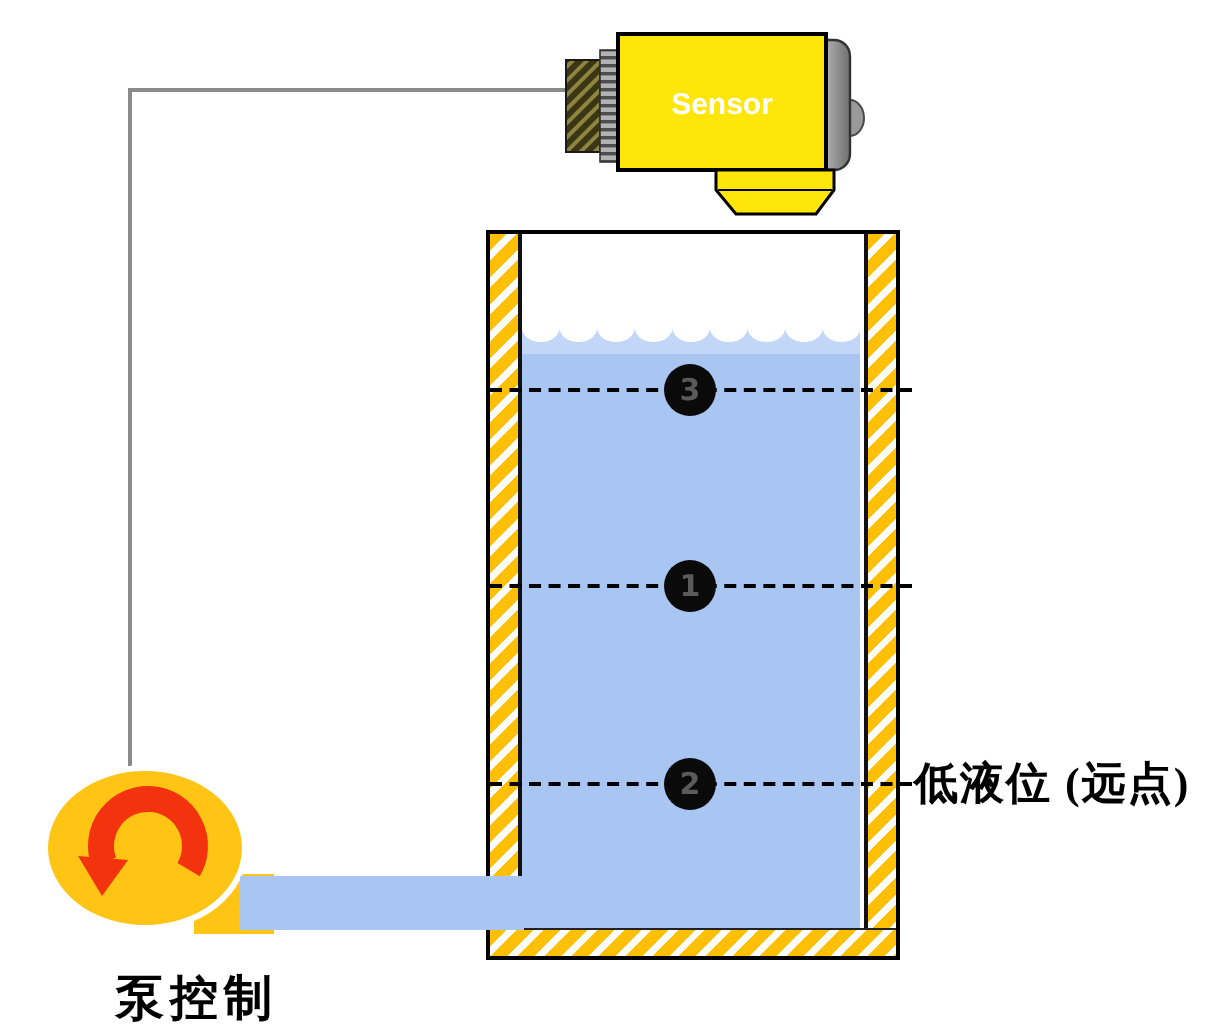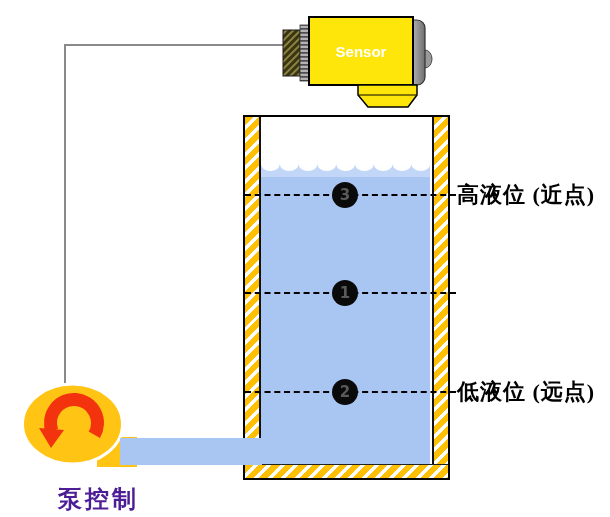--- a/index.html
+++ b/index.html
@@ -33,21 +33,21 @@
           display:flex;align-items:center;justify-content:center;
           font:bold 15px "DejaVu Sans",sans-serif;z-index:7;left:332px;}
   .mk-3{top:182px;} .mk-1{top:280px;} .mk-2{top:379px;}
 
   
   .lvl-label{left:457px;height:26px;line-height:26px;color:#000;z-index:8;white-space:nowrap;
              font-family:"Liberation Serif","DejaVu Serif",serif;font-size:22px;font-weight:600;
              letter-spacing:1px;}
   .lb-high{top:182px;} .lb-init{top:280px;} .lb-low{top:379px;text-align:center;}
   .pump-label{left:58px;top:483px;font-family:"Liberation Serif","DejaVu Serif",serif;
-              font-size:24px;font-weight:600;letter-spacing:3px;color:#4c1d95;z-index:8;}
+              font-size:24px;font-weight:600;letter-spacing:3px;color:#000000;z-index:8;}
 
   .sensor-svg{left:275px;top:12px;width:160px;height:100px;z-index:3;}
   .pump-svg{left:18px;top:378px;width:125px;height:95px;z-index:4;}
 </style>
 </head>
 <body>
 
 <div id="canvas">
 
   <div class="abs wire-h"></div>
@@ -98,21 +98,20 @@
   <div class="abs marker mk-3">
     <span>3</span>
   </div>
   <div class="abs marker mk-1">
     <span>1</span>
   </div>
   <div class="abs marker mk-2">
     <span>2</span>
   </div>
 
-  <div class="abs lvl-label lb-high">高液位 (近点)</div>
   <div class="abs lvl-label lb-low">低液位 (远点)</div>
 
   <svg class="abs pump-svg" viewBox="0 0 125 95">
     <rect x="79" y="59" width="40" height="30" fill="#FFC414"></rect>
     <ellipse cx="54.5" cy="46" rx="50" ry="40" fill="#FFC414" stroke="#ffffff" stroke-width="3"></ellipse>
     <g>
       <path d="M33.9,53 A23.5,23.5 0 1 1 76.3,56.8" stroke="#F2330D" stroke-width="13" fill="none"></path>
       <polygon points="21,50 46,52 33,70" fill="#F2330D"></polygon>
     </g>
   </svg>

